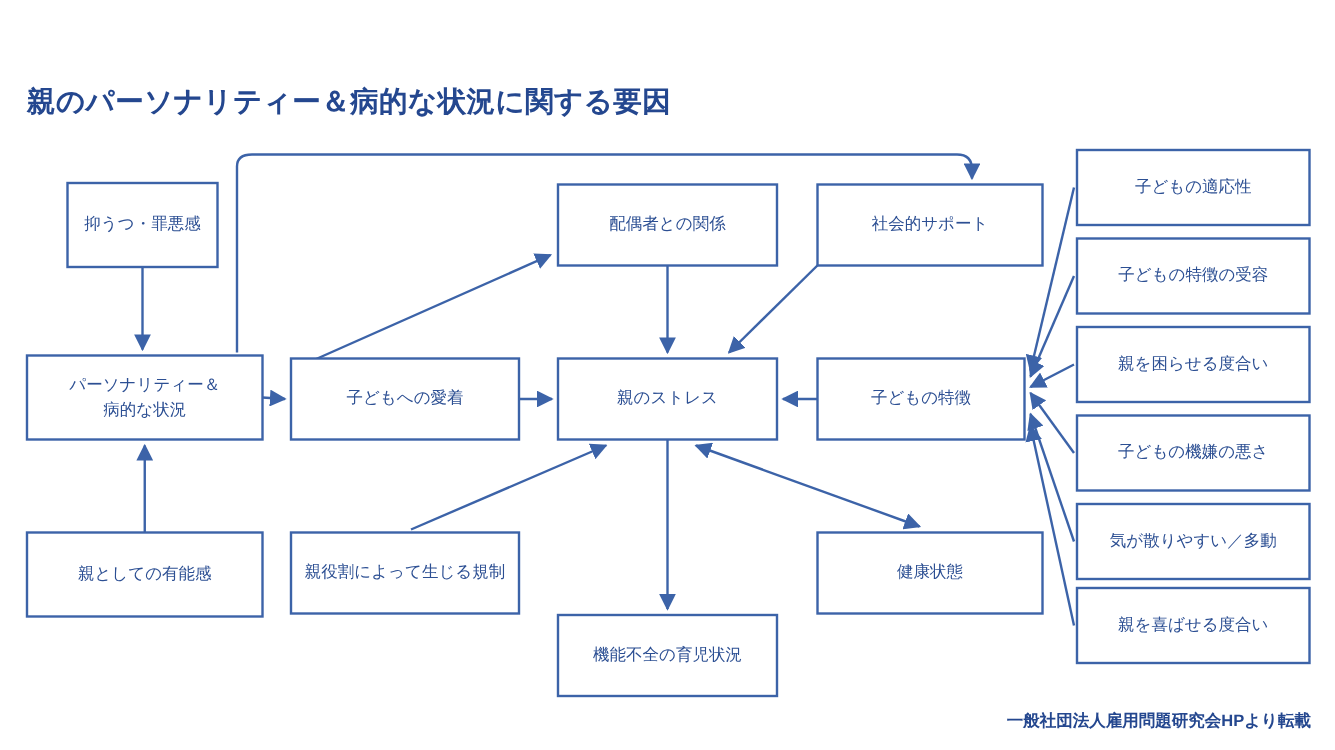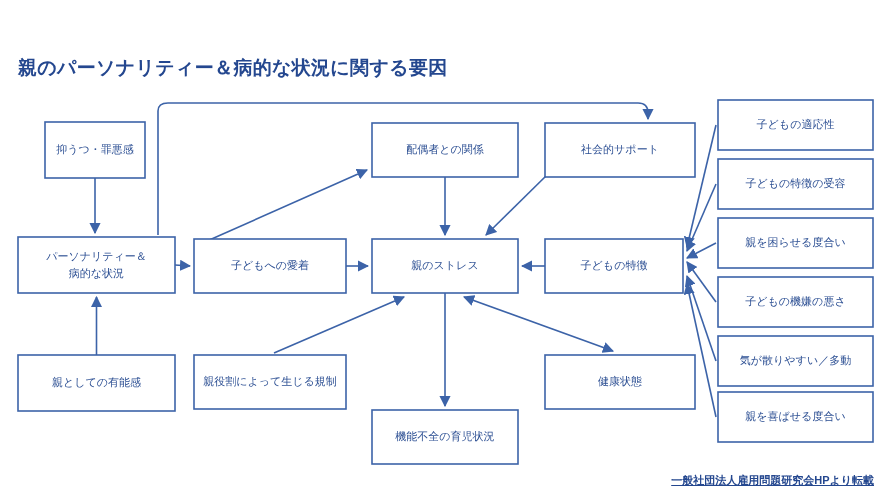--- a/index.html
+++ b/index.html
@@ -50,21 +50,20 @@
     fill: none;
   }
   #credit {
     position: absolute;
     right: 16px;
     bottom: 12px;
     font-size: 11px;
     color: #24478f;
     font-weight: bold;
     white-space: nowrap;
-    text-decoration: underline;
   }
 </style>
 </head>
 <body>
 
 <div id="page-title">親のパーソナリティー＆病的な状況に関する要因</div>
 
 <svg id="diagram" viewBox="0 0 890 500">
   <defs>
     <marker id="arrow-end" viewBox="0 0 10 10" refX="9" refY="5" markerWidth="7" markerHeight="7" orient="auto-start-reverse">

